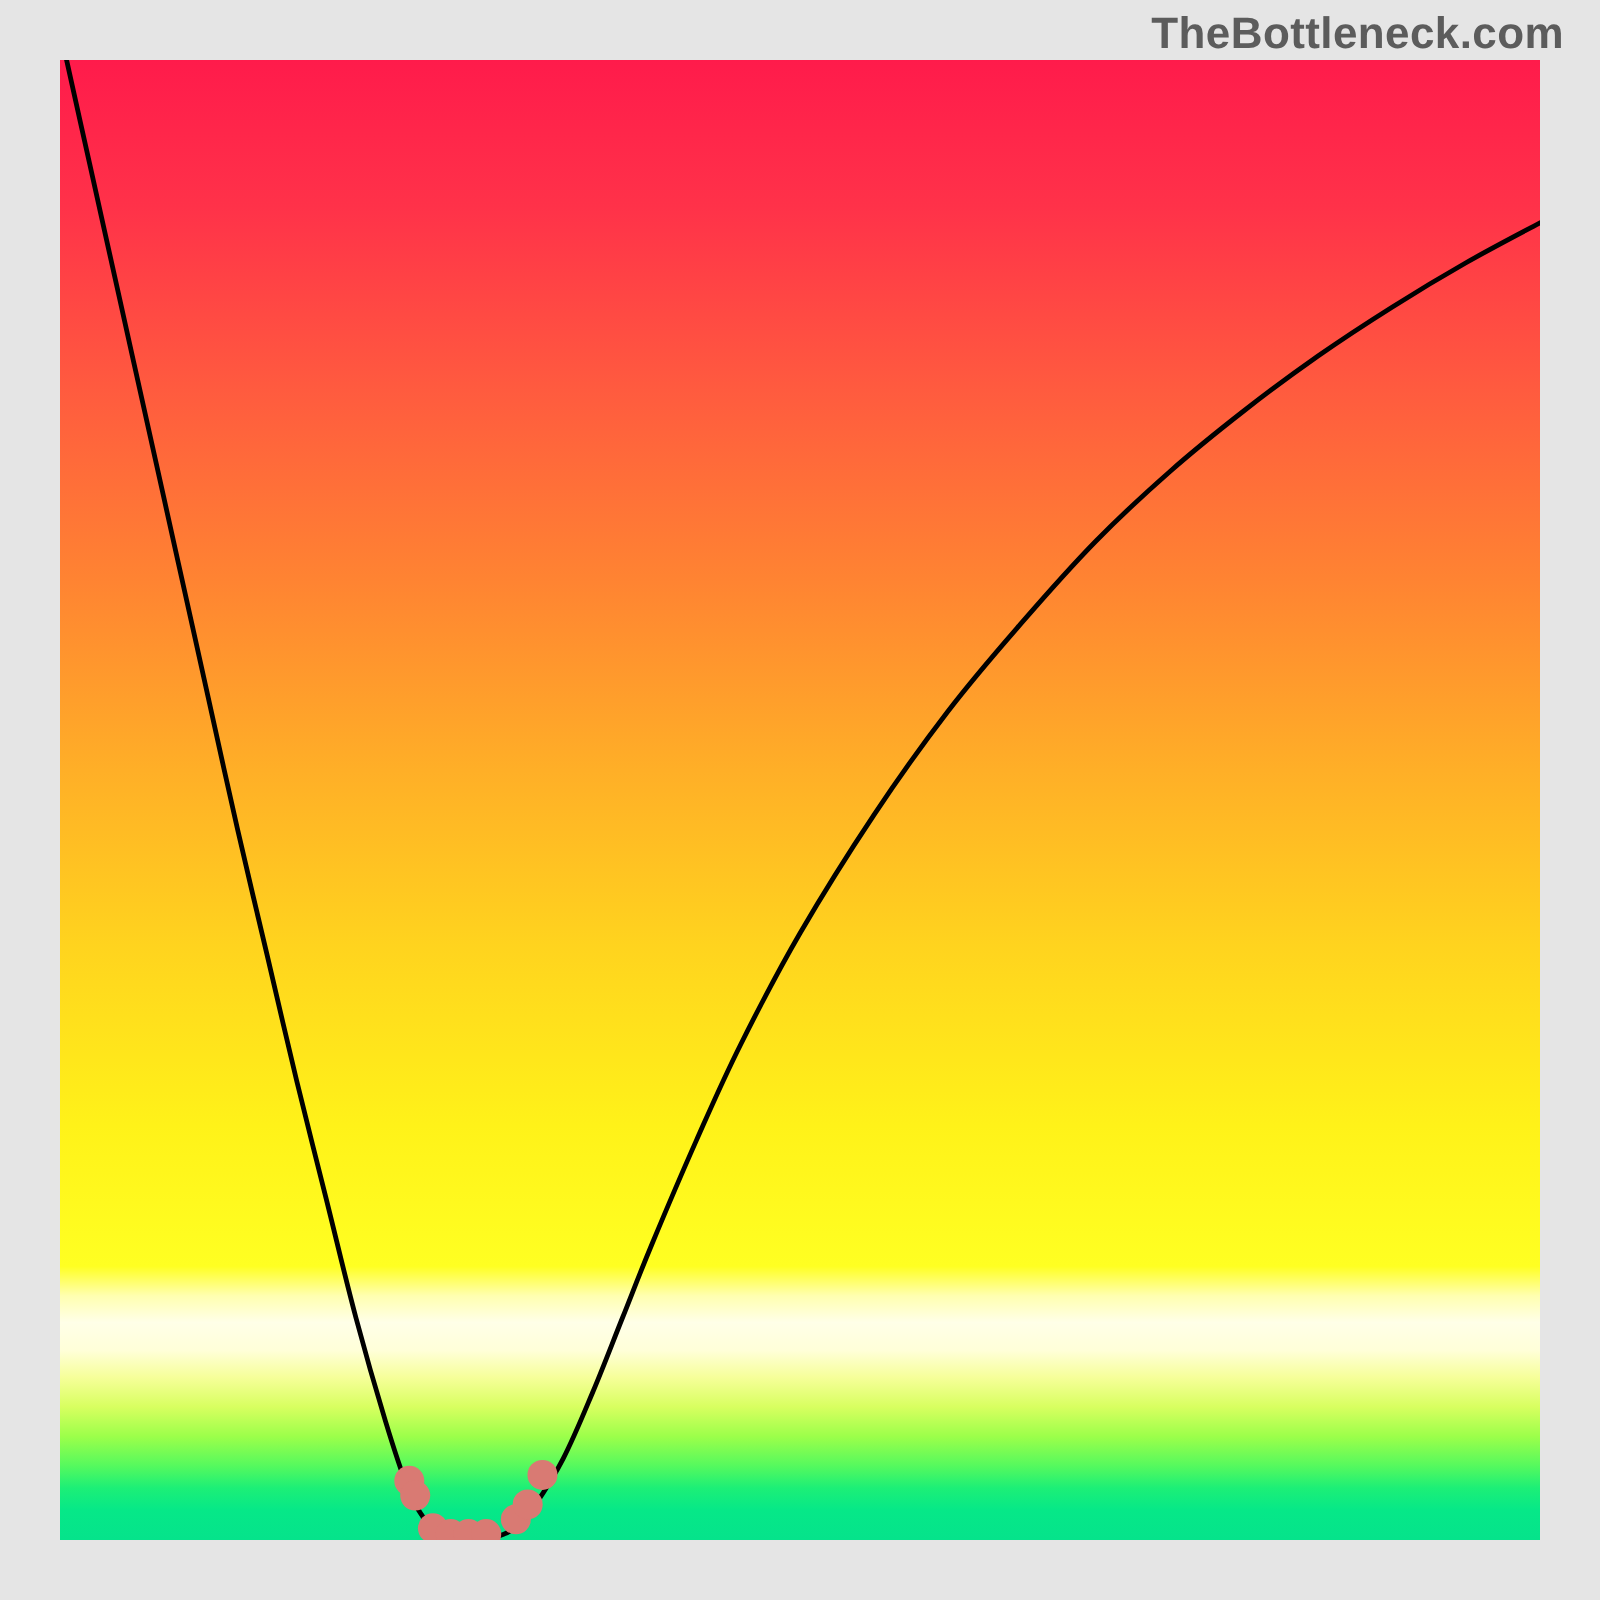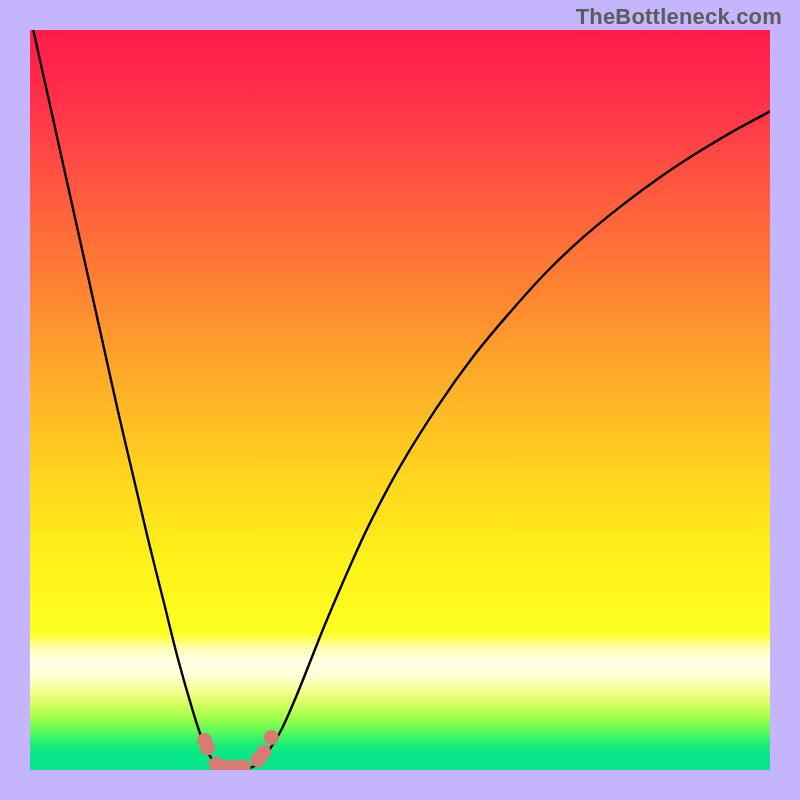--- a/index.html
+++ b/index.html
@@ -1,16 +1,16 @@
 <!DOCTYPE html>
 <html><head>
 <meta charset="utf-8">
 <style>
   html,body{margin:0;padding:0;width:800px;height:800px;overflow:hidden;background:#000;}
-  .outer{position:relative;width:800px;height:800px;background:#c4b5fd;}
+  .outer{position:relative;width:800px;height:800px;background:#e5e5e5;}
   .watermark{position:absolute;top:4px;right:18px;font-family:Arial,Helvetica,sans-serif;font-size:22px;font-weight:bold;color:#5c5c5c;letter-spacing:0.2px;}
   .plot{position:absolute;left:30px;top:30px;width:740px;height:740px;}
   svg{display:block;}
 </style>
 </head>
 <body>
 
 <div class="outer">
   <div class="watermark">TheBottleneck.com</div>
   <div class="plot">

